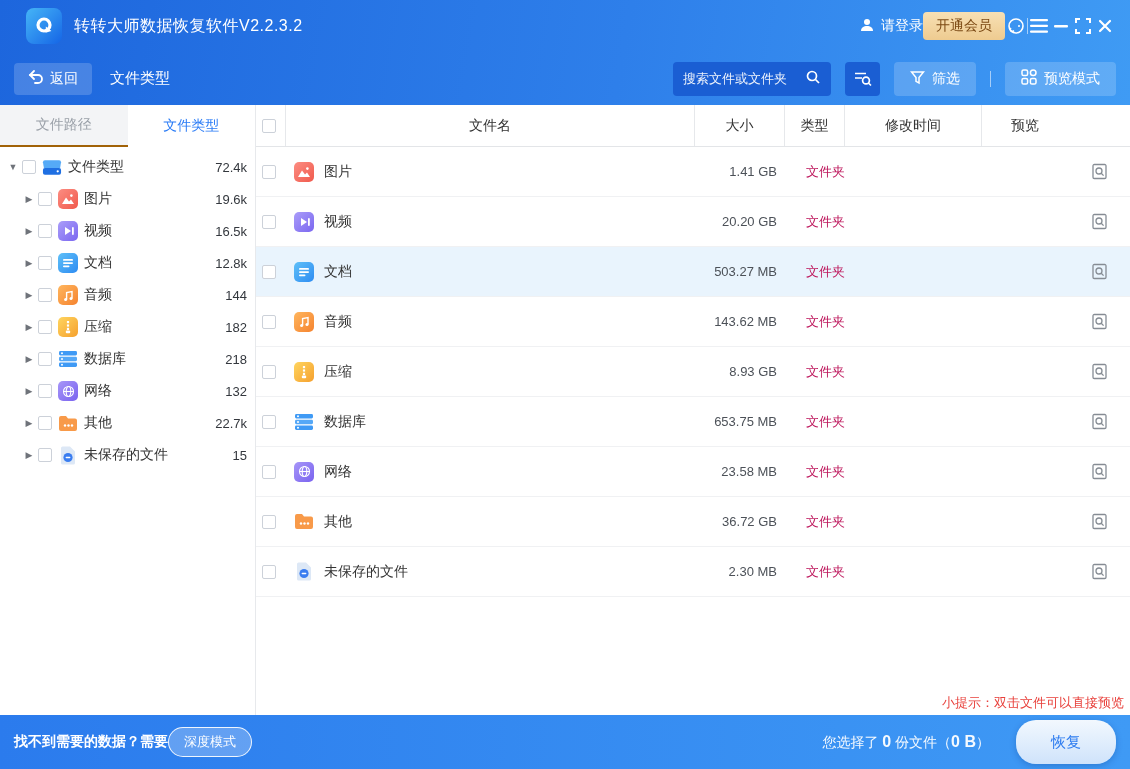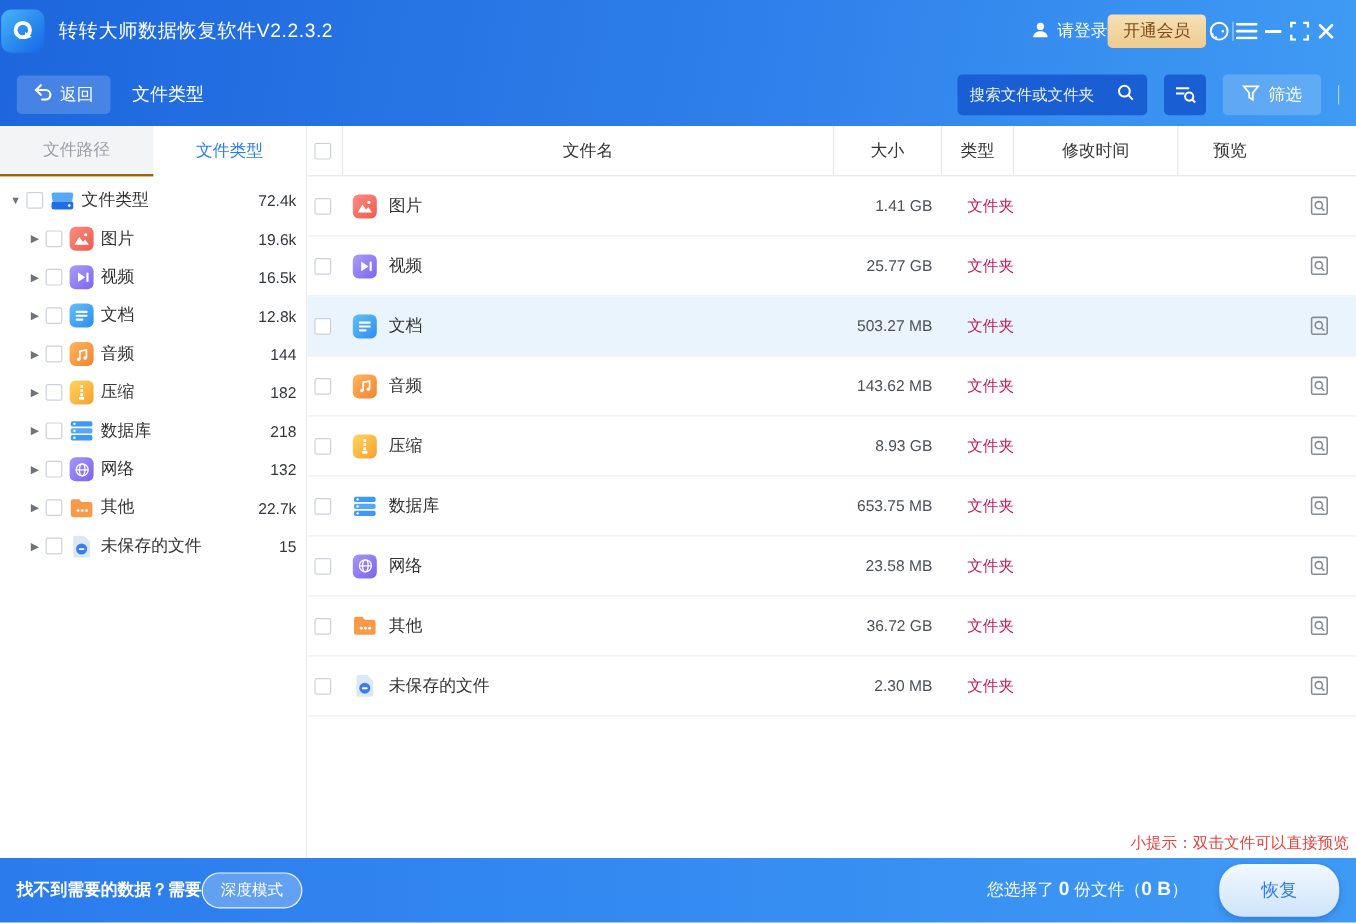--- a/index.html
+++ b/index.html
@@ -3,21 +3,21 @@
 <meta charset="utf-8">
 <style>
   * { margin:0; padding:0; box-sizing:border-box; }
   html,body { width:1130px; height:769px; }
   body { font-family:"Liberation Sans","DejaVu Sans",sans-serif; font-size:14px; color:#333; background:#fff; overflow:hidden; }
   #app { position:relative; width:1130px; height:769px; overflow:hidden; background:#fff; }
 
   
   .header { position:absolute; left:0; top:0; width:1130px; height:105px;
             background:linear-gradient(100deg,#1d66dd 0%,#2e7fea 55%,#3f9bf4 100%); color:#fff; }
-  .titlebar { height:52px; display:flex; align-items:center; padding:0 14px 0 1px; }
+  .titlebar { height:52px; display:flex; align-items:center; padding:0 14px 0 26px; }
   .logo { width:36px; height:36px; border-radius:8px; background:linear-gradient(135deg,#45b5f7,#1565e6);
           display:flex; align-items:center; justify-content:center; flex:none; }
   .app-title { margin-left:12px; font-size:16px; letter-spacing:.5px; }
   .tb-right { margin-left:auto; display:flex; align-items:center; }
   .login { display:flex; align-items:center; gap:6px; cursor:pointer; font-size:14px; }
   .vip-btn { background:linear-gradient(180deg,#f7e0b4,#eecb90); color:#7c4a14; border-radius:4px;
              padding:5px 13px; font-size:14px; cursor:pointer; }
   .tb-divider { width:1px; height:16px; background:rgba(255,255,255,.55); }
   .winbtn { width:22px; height:22px; display:flex; align-items:center; justify-content:center; cursor:pointer; }
 
@@ -181,20 +181,31 @@
         </div>
         <div class="lt-btn">
           <span>
             <svg width="15" height="15" viewBox="0 0 15 15" fill="none" stroke="#fff" stroke-width="1.5">
                 <path d="M1.5 2 H13.5 L9 7.5 V13 L6 11.3 V7.5 Z"></path>
               </svg>
           </span>
           <span>筛选</span>
         </div>
         <div class="tb-divider"></div>
+        <div class="lt-btn">
+          <span>
+            <svg width="16" height="16" viewBox="0 0 16 16" fill="none" stroke="#fff" stroke-width="1.5">
+              <rect x="1" y="1" width="5.6" height="5.6" rx="1.6"></rect>
+                <rect x="9.4" y="1" width="5.6" height="5.6" rx="2.8"></rect>
+              <rect x="1" y="9.4" width="5.6" height="5.6" rx="1.6"></rect>
+                <rect x="9.4" y="9.4" width="5.6" height="5.6" rx="1.6"></rect>
+            </svg>
+          </span>
+          <span>预览模式</span>
+        </div>
       </div>
     </div>
   </div>
 
   <div class="sidebar">
     <div class="tabs">
       <div class="tab inactive">文件路径</div>
       <div class="tab active">文件类型</div>
     </div>
     <div class="tree" id="tree">
@@ -379,21 +390,21 @@
           </div>
           <div class="cell-name">
             <span class="fic" style="background:linear-gradient(135deg,#aa9df9,#7b67f0)">
               <svg width="14" height="14" viewBox="0 0 14 14">
                 <path d="M4 3 L10 7 L4 11 Z" fill="#fff"></path>
                 <rect x="11" y="3" width="1.8" height="8" rx=".9" fill="#fff"></rect>
               </svg>
             </span>
             <span>视频</span>
           </div>
-          <div class="cell-size">25.77 GB</div>
+          <div class="cell-size">20.20 GB</div>
           <div class="cell-type">文件夹</div>
           <div></div>
           <div></div>
           <div class="cell-c">
             <span class="prev-btn">
               <svg width="19" height="19" viewBox="0 0 19 19" fill="none" stroke="#868c94" stroke-width="1.3">
                 <path d="M3 5 V3.8 a1.3 1.3 0 0 1 1.3-1.3 H14.7 a1.3 1.3 0 0 1 1.3 1.3 V15.2 a1.3 1.3 0 0 1 -1.3 1.3 H4.3 A1.3 1.3 0 0 1 3 15.2 Z"></path>
                 <circle cx="9" cy="9" r="3"></circle>
                 <path d="M11.2 11.2 L13.6 13.6"></path>
               </svg>

